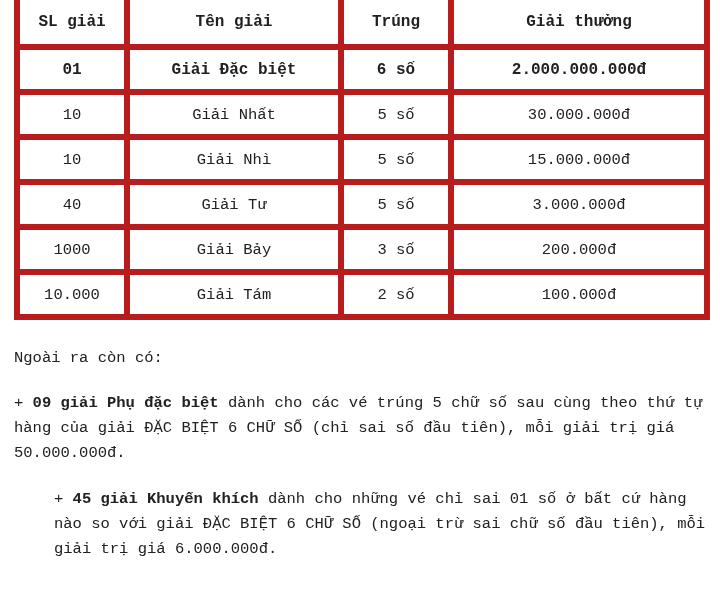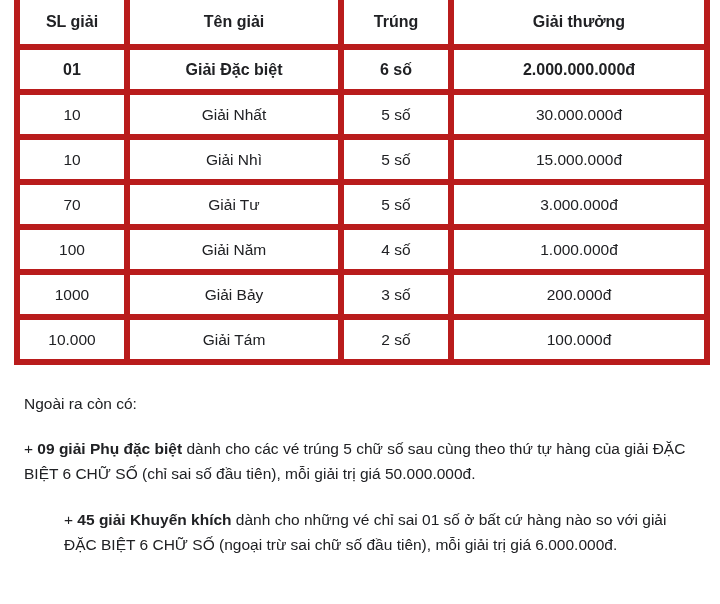--- a/index.html
+++ b/index.html
@@ -13,20 +13,21 @@
     font-family: "Liberation Sans", sans-serif;
     color: #202124;
     -webkit-font-smoothing: antialiased;
   }
   .page {
     width: 720px;
     height: 604px;
     box-sizing: border-box;
     padding: 0;
     position: relative;
+    font-family: Liberation Mono, monospace;
   }
   table.prize-table {
     border-collapse: collapse;
     width: 690px;
     margin: 0 0 0 14px;
     table-layout: fixed;
   }
   table.prize-table th,
   table.prize-table td {
     border: 6px solid #b91c1c;
@@ -47,21 +48,21 @@
     font-weight: bold;
     font-size: 16px;
   }
   col.c1 { width: 110px; }
   col.c2 { width: 214px; }
   col.c3 { width: 110px; }
   col.c4 { width: 256px; }
 
   .notes {
     margin: 0;
-    padding: 0 24px;
+    padding: 0 14px;
     box-sizing: border-box;
   }
   .note-line {
     font-size: 15.5px;
     line-height: 25px;
     color: #202124;
     margin: 0;
   }
   .note-intro {
     margin-top: 26px;
@@ -108,30 +109,24 @@
         <td>5 số</td>
         <td>30.000.000đ</td>
       </tr>
       <tr>
         <td>10</td>
         <td>Giải Nhì</td>
         <td>5 số</td>
         <td>15.000.000đ</td>
       </tr>
       <tr>
-        <td>70</td>
+        <td>40</td>
         <td>Giải Tư</td>
         <td>5 số</td>
         <td>3.000.000đ</td>
-      </tr>
-      <tr>
-        <td>100</td>
-        <td>Giải Năm</td>
-        <td>4 số</td>
-        <td>1.000.000đ</td>
       </tr>
       <tr>
         <td>1000</td>
         <td>Giải Bảy</td>
         <td>3 số</td>
         <td>200.000đ</td>
       </tr>
       <tr>
         <td>10.000</td>
         <td>Giải Tám</td>

